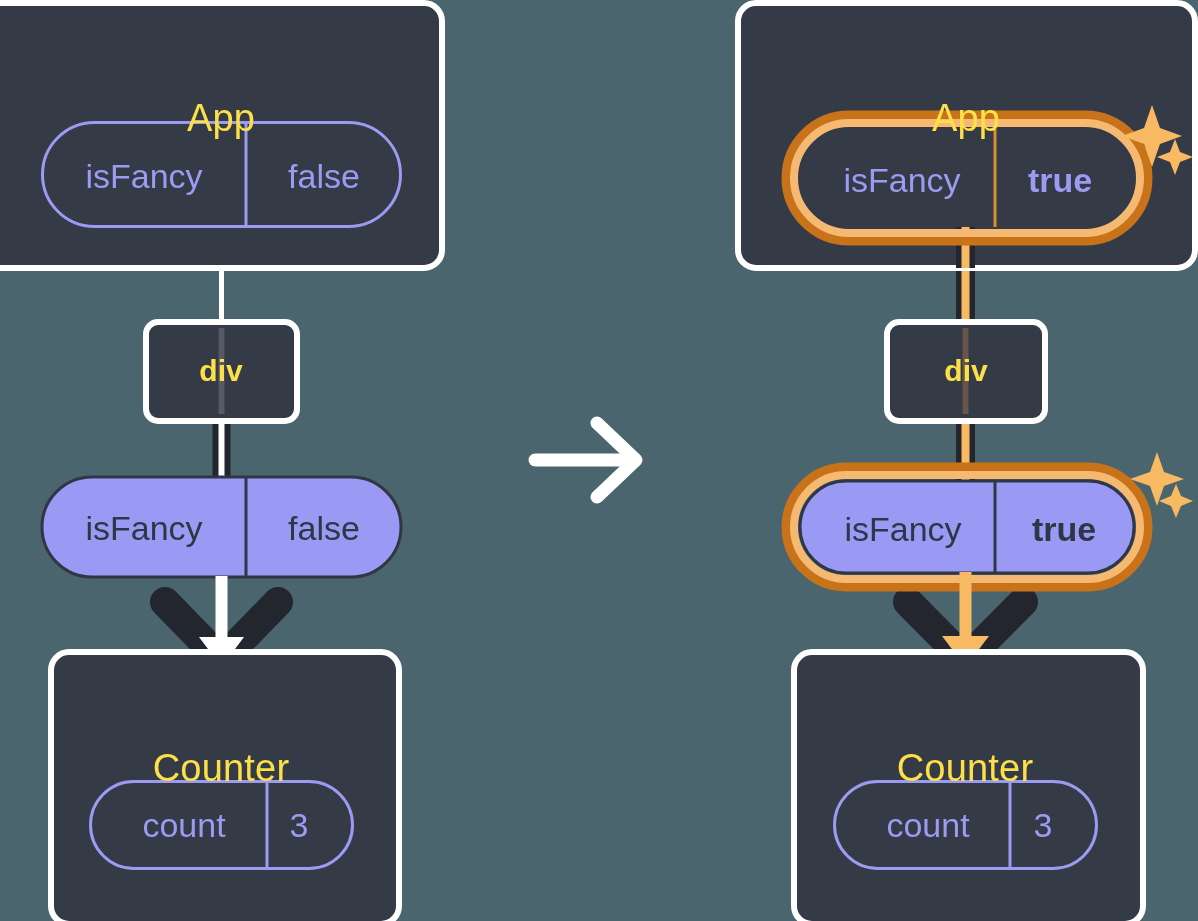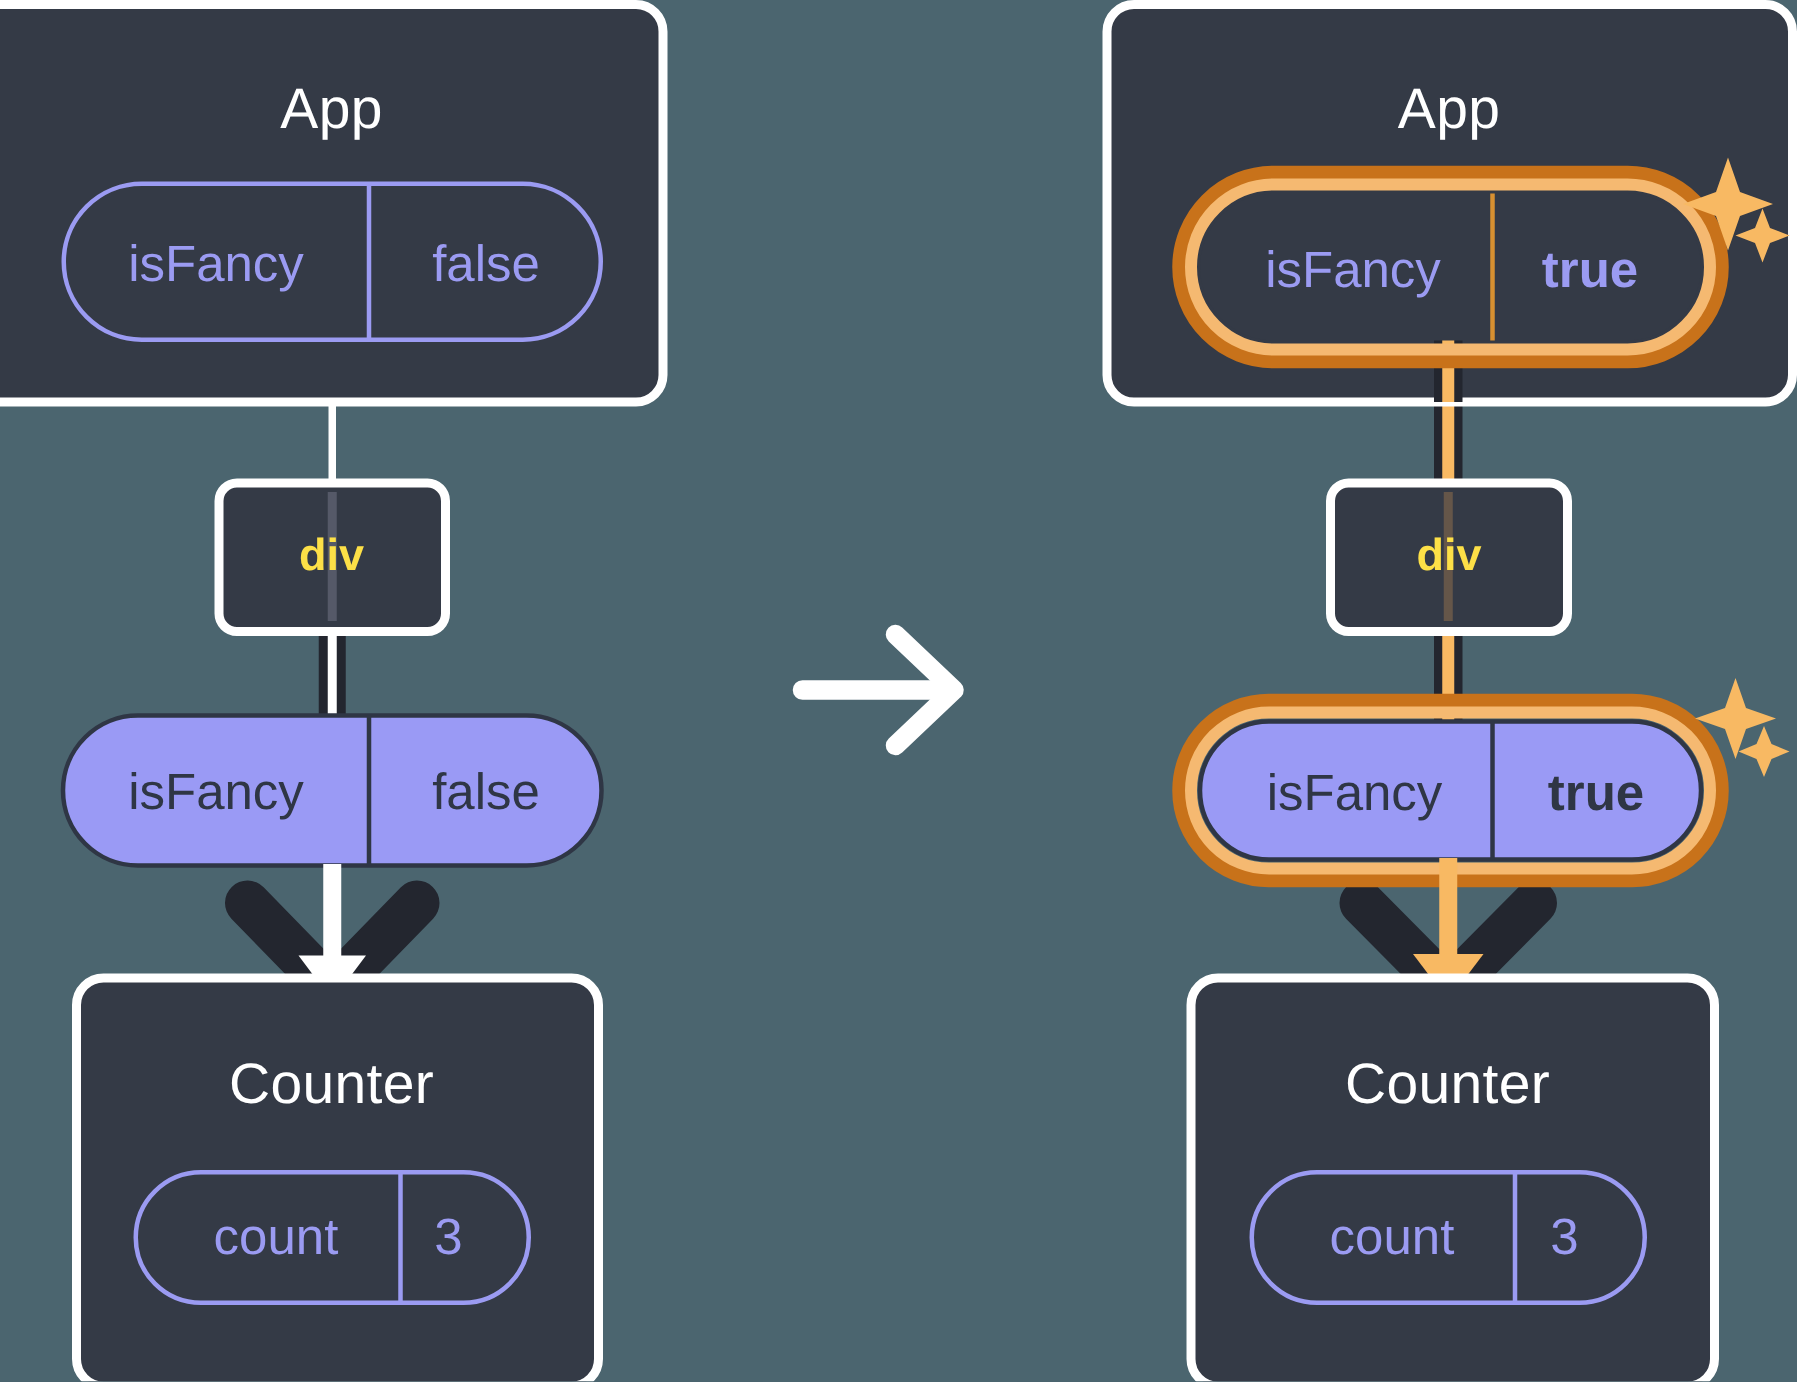--- a/index.html
+++ b/index.html
@@ -24,25 +24,26 @@
     height: 921px;
     display: block;
   }
   
   .lbl {
     position: absolute;
     white-space: nowrap;
     pointer-events: none;
   }
   .box-title {
-    color: #ffffff;
+    color: #fde047;
     font-size: 38px;
     font-weight: 400;
     letter-spacing: 0.2px;
     text-align: left;
+    margin-top: 45px;
   }
   .div-title {
     color: #fde047;
     font-size: 30px;
     font-weight: 700;
     text-align: center;
   }
   .pill-text-outline {
     color: #9b9bf2;
     font-size: 34px;

